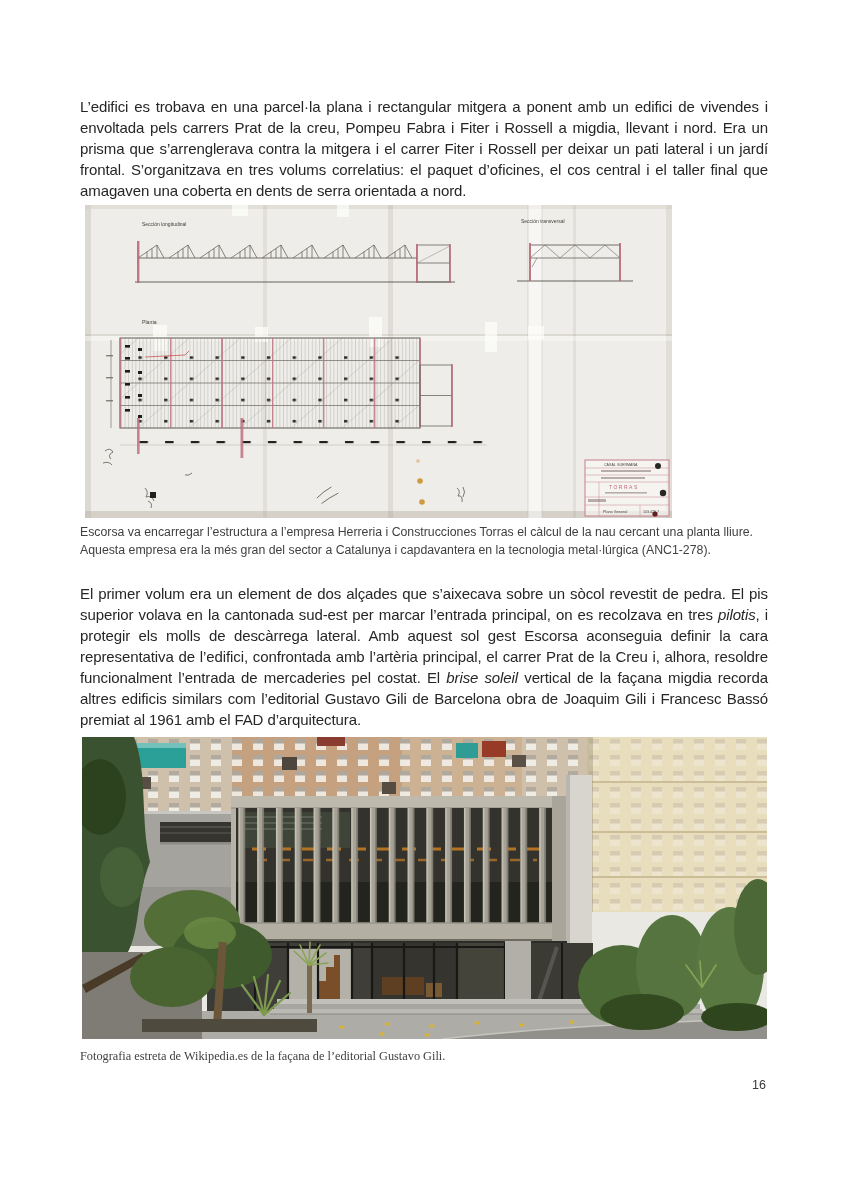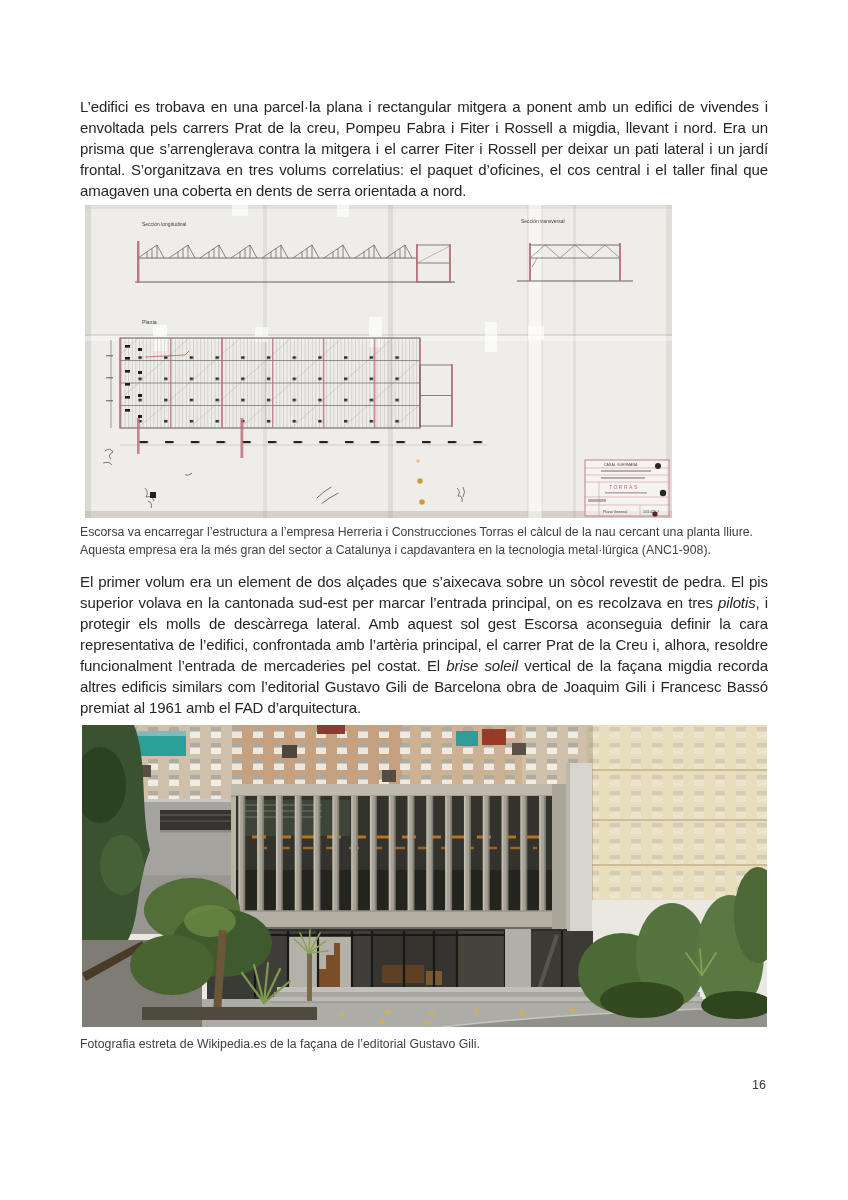--- a/index.html
+++ b/index.html
@@ -12,22 +12,22 @@
     margin:0;font-size:15px;line-height:21px;text-align:justify;color:#262626;
     letter-spacing:-0.1px;
   }
   .body-text .it{font-style:italic;}
   .fig{margin:0;padding:0;display:block;}
   .fig1{margin-top:4px;margin-left:5px;width:587px;height:313px;}
   .fig2{margin-top:7px;margin-left:2px;width:685px;height:302px;}
   .caption{
     margin:5px 0 0 0;font-size:12.3px;line-height:18px;color:#3f3f3f;text-align:left;
   }
-  .cap2{margin-top:8px;}
-  .p2{margin-top:12px;}
+  .cap2{margin-top:8px;font-family:Liberation Serif, serif;}
+  .p2{margin-top:24px;}
   .page-number{position:absolute;left:752px;top:1078px;font-size:12.5px;color:#3a3a3a;text-align:center;}
   svg{display:block;}
 </style>
 </head>
 <body>
 
 <div class="page">
   <div class="content">
 
     <p class="body-text">L’edifici es trobava en una parcel·la plana i rectangular mitgera a ponent amb un edifici de vivendes i envoltada pels carrers Prat de la creu, Pompeu Fabra i Fiter i Rossell a migdia, llevant i nord.  Era un prisma que s’arrenglerava contra la mitgera i el carrer Fiter i Rossell per deixar un pati lateral i un jardí frontal. S’organitzava en tres volums correlatius: el paquet d’oficines, el cos central i el taller final que amagaven una coberta en dents de serra orientada a nord.</p>
@@ -201,21 +201,21 @@
             <rect x="520" y="287" width="42" height="1.6"></rect>
               <rect x="503" y="294" width="18" height="3"></rect>
           </g>
           <circle cx="573" cy="261" r="3" fill="#2a2622"></circle>
           <circle cx="578" cy="288" r="3.2" fill="#2a2622"></circle>
           <circle cx="570" cy="309" r="2.6" fill="#5e2020"></circle>
         </g>
       </svg>
     </figure>
 
-    <p class="caption">Escorsa va encarregar l’estructura a l’empresa Herreria i Construcciones Torras el càlcul de la nau cercant una planta lliure. Aquesta empresa era la més gran del sector a Catalunya i capdavantera en la tecnologia metal·lúrgica (ANC1-908).</p>
+    <p class="caption">Escorsa va encarregar l’estructura a l’empresa Herreria i Construcciones Torras el càlcul de la nau cercant una planta lliure. Aquesta empresa era la més gran del sector a Catalunya i capdavantera en la tecnologia metal·lúrgica (ANC1-278).</p>
 
     <p class="body-text p2"><span>El primer volum era un element de dos alçades que s’aixecava sobre un sòcol revestit de pedra. El pis superior volava en la cantonada sud-est per marcar l’entrada principal, on es recolzava en tres </span><span class="it">pilotis</span><span>, i protegir els molls de descàrrega lateral. Amb aquest sol gest Escorsa aconseguia definir la cara representativa de l’edifici, confrontada amb l’artèria principal, el carrer Prat de la Creu i, alhora, resoldre funcionalment l’entrada de mercaderies pel costat. El </span><span class="it">brise soleil</span><span> vertical de la façana migdia recorda altres edificis similars com l’editorial Gustavo Gili de Barcelona obra de Joaquim Gili i Francesc Bassó premiat al 1961 amb el FAD d’arquitectura.</span></p>
 
     <figure class="fig fig2">
       <svg width="685" height="302" viewBox="0 0 685 302">
         <defs>
           <pattern id="bgwin" width="21" height="16" patternUnits="userSpaceOnUse">
             <rect x="3" y="2" width="10" height="11" fill="rgba(245,243,238,0.85)"></rect>
             <rect x="3" y="2" width="10" height="4.5" fill="rgba(100,88,76,0.45)"></rect>
           </pattern>

